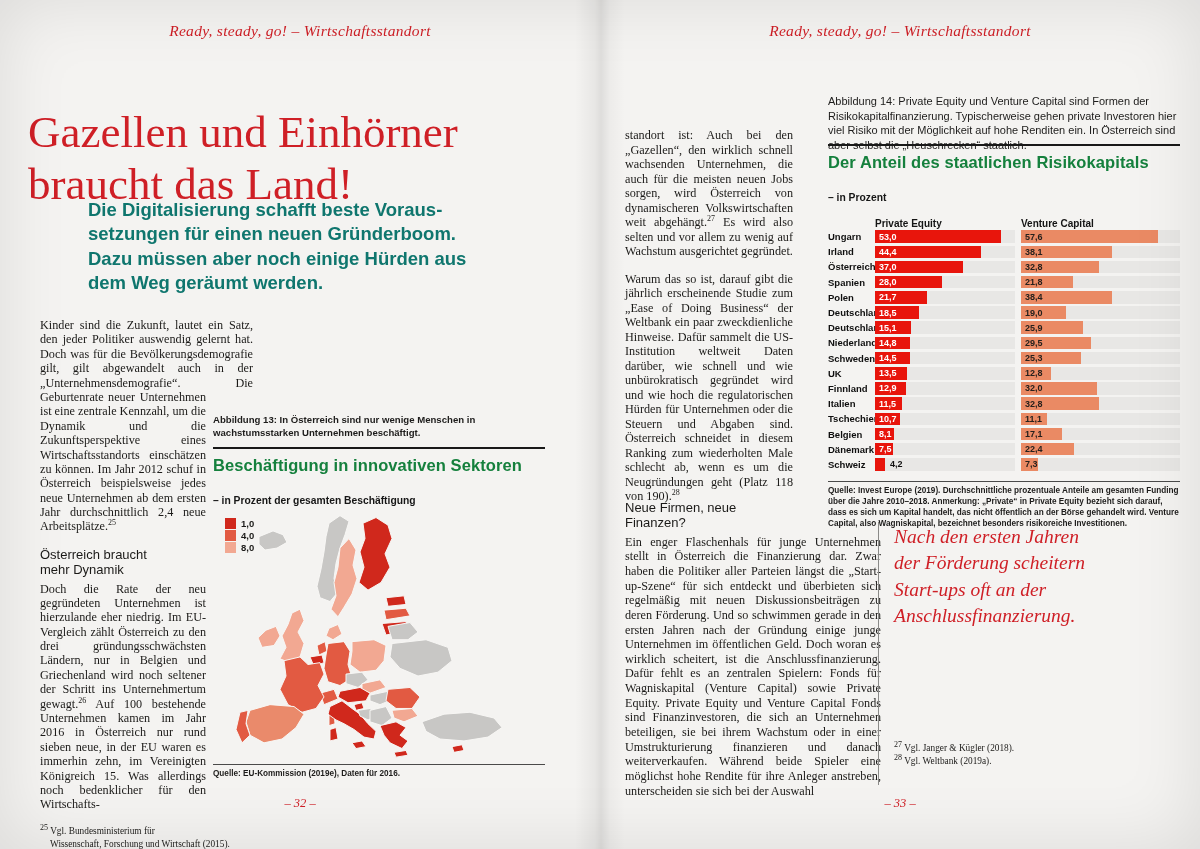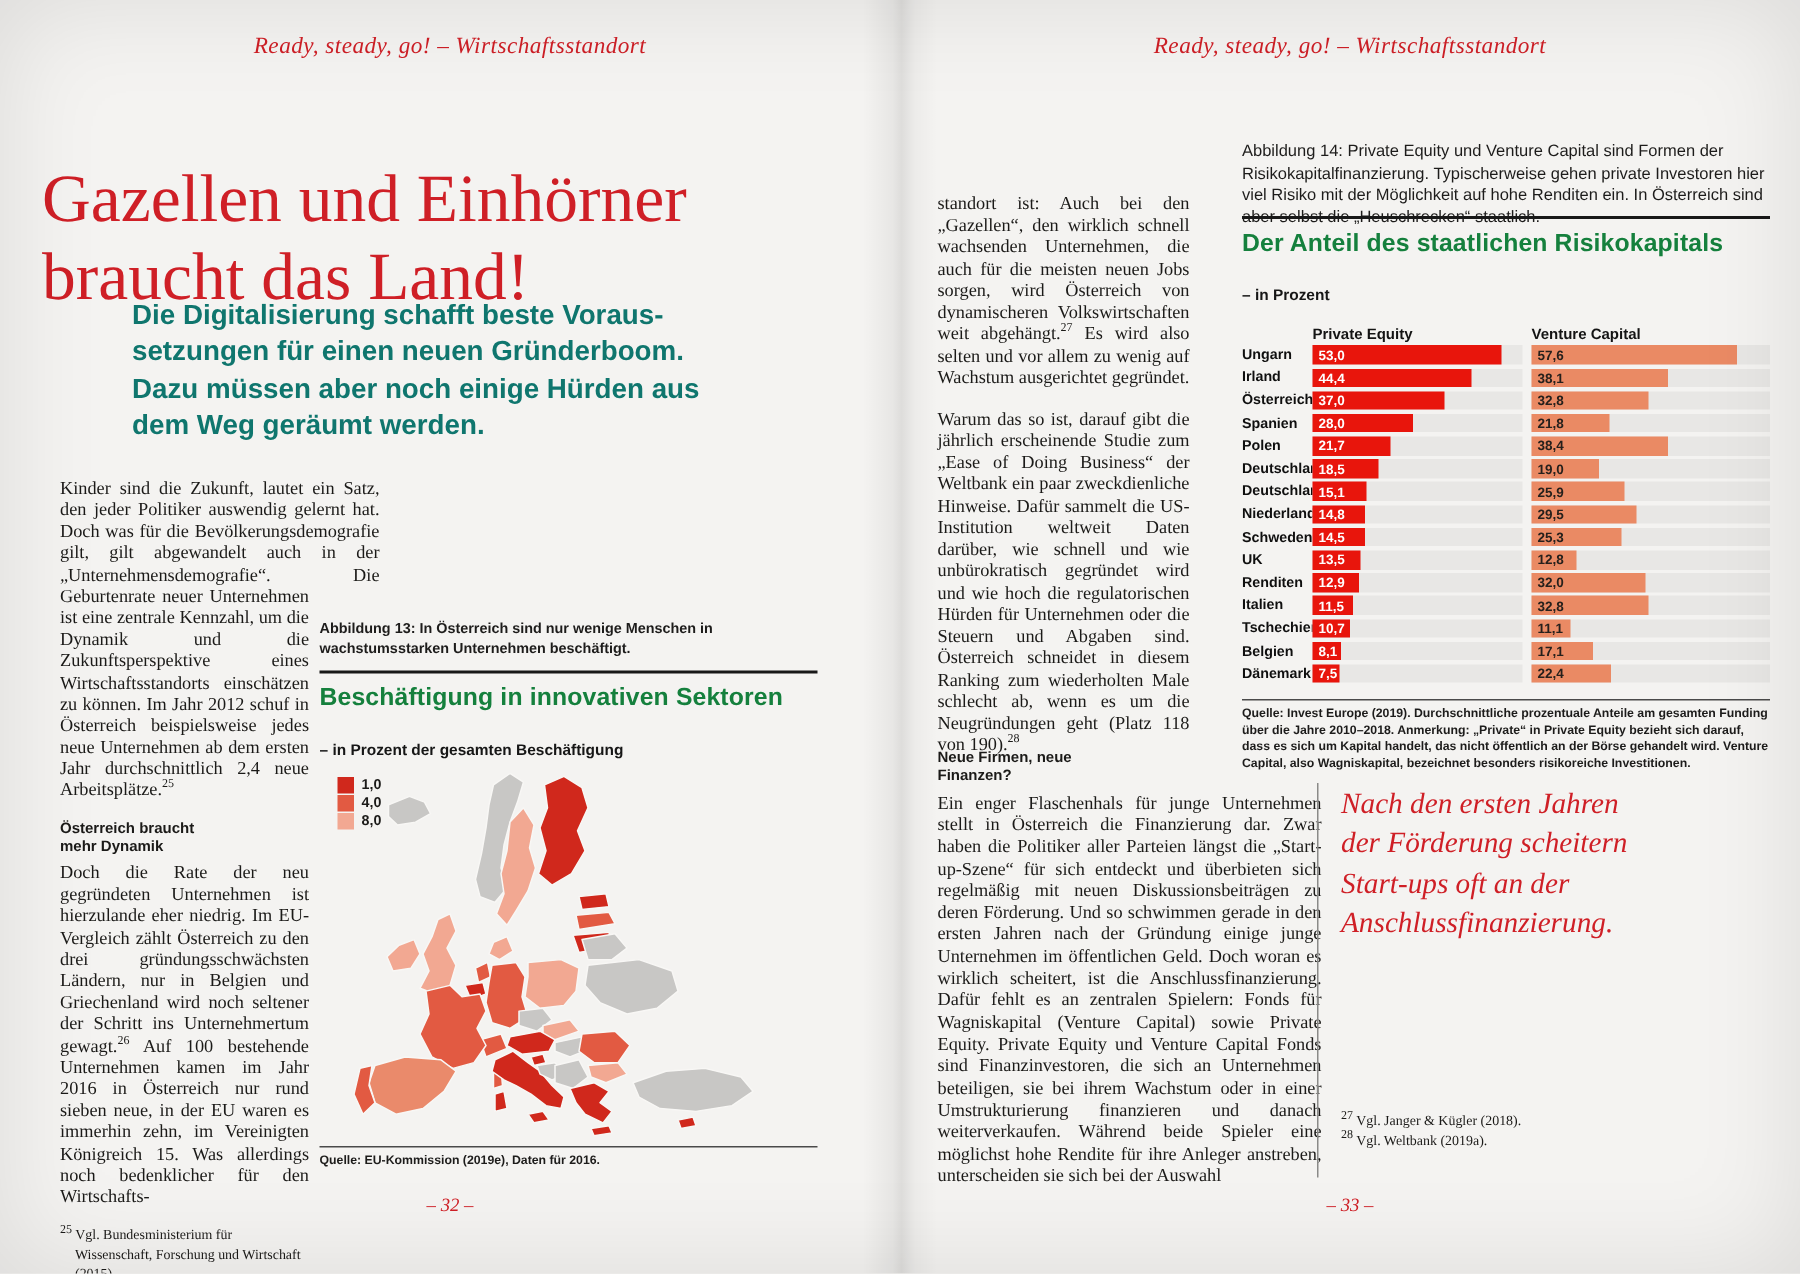--- a/index.html
+++ b/index.html
@@ -20,21 +20,21 @@
     font-size:45px; line-height:1.16; font-weight:normal; }
 
   .intro { position:absolute; left:88px; top:198px; font-family:var(--sans); font-weight:bold;
     font-size:18.5px; line-height:1.32; color:#0f766e; }
 
   .col1 { position:absolute; left:40px; top:318px; width:214px; font-size:12.2px; line-height:1.18;
     text-align:justify; }
   .f-spacer { float:right; width:1px; height:84px; }
   .f-pusher { float:right; clear:right; width:48px; height:430px; }
   .col1 p { margin:0; }
-  .subhead { font-family:var(--sans); font-weight:bold; font-size:10px; line-height:1.18;
+  .subhead { font-family:var(--sans); font-weight:normal; font-size:13px; line-height:1.18;
     margin:13px 0 4px; text-align:left; }
   .footnotes { margin-top:13px; font-size:9.3px; line-height:1.4; text-align:left; }
   .footnotes div { padding-left:10px; text-indent:-10px; }
   sup { font-size:8px; line-height:0; }
 
   
   .figure13 { position:absolute; left:213px; top:414px; width:332px; font-family:var(--sans); }
   .fig-caption { font-weight:bold; font-size:9.6px; line-height:1.32; color:#1d1c1b; }
   .rule-heavy { border:none; border-top:2px solid #181818; margin:8px 0 0; }
   .rule-light { border:none; border-top:1px solid #4a4a4a; margin:0; }
@@ -303,21 +303,21 @@
             <span class="track pe">
               <span class="bar" style="width: 32.13px; background: rgb(232, 21, 12); display: block;"></span>
               <span class="val in-pe">13,5</span>
             </span>
             <span class="track vc">
               <span class="bar" style="width: 30.464px; background: rgb(234, 138, 100); display: block;"></span>
               <span class="val in-vc">12,8</span>
             </span>
           </div>
           <div class="chart-row">
-            <span class="row-label">Renditen</span>
+            <span class="row-label">Finnland</span>
             <span class="track pe">
               <span class="bar" style="width: 30.702px; background: rgb(232, 21, 12); display: block;"></span>
               <span class="val in-pe">12,9</span>
             </span>
             <span class="track vc">
               <span class="bar" style="width: 76.16px; background: rgb(234, 138, 100); display: block;"></span>
               <span class="val in-vc">32,0</span>
             </span>
           </div>
           <div class="chart-row">
@@ -355,20 +355,31 @@
           </div>
           <div class="chart-row">
             <span class="row-label">Dänemark</span>
             <span class="track pe">
               <span class="bar" style="width: 17.85px; background: rgb(232, 21, 12); display: block;"></span>
               <span class="val in-pe">7,5</span>
             </span>
             <span class="track vc">
               <span class="bar" style="width: 53.312px; background: rgb(234, 138, 100); display: block;"></span>
               <span class="val in-vc">22,4</span>
+            </span>
+          </div>
+          <div class="chart-row">
+            <span class="row-label">Schweiz</span>
+            <span class="track pe">
+              <span class="bar" style="width: 9.996px; background: rgb(232, 21, 12); display: block;"></span>
+              <span class="val out" style="left: 14.996px;">4,2</span>
+            </span>
+            <span class="track vc">
+              <span class="bar" style="width: 17.374px; background: rgb(234, 138, 100); display: block;"></span>
+              <span class="val in-vc">7,3</span>
             </span>
           </div>
         </div>
       <hr class="rule-light">
       <div class="fig14-source">Quelle: Invest Europe (2019). Durchschnittliche prozentuale Anteile am gesamten Funding über die Jahre 2010–2018. Anmerkung: „Private“ in Private Equity bezieht sich darauf, dass es sich um Kapital handelt, das nicht öffentlich an der Börse gehandelt wird. Venture Capital, also Wagniskapital, bezeichnet besonders risikoreiche Investitionen.</div>
     </div>
 
     <div class="rp-lower">
       <div class="subhead"><span>Neue Firmen, neue</span><br><span>Finanzen?</span></div>
       <p style="margin:0">Ein enger Flaschenhals für junge Unternehmen stellt in Österreich die Finanzierung dar. Zwar haben die Politiker aller Parteien längst die „Start-up-Szene“ für sich entdeckt und überbieten sich regelmäßig mit neuen Diskussionsbeiträgen zu deren Förderung. Und so schwimmen gerade in den ersten Jahren nach der Gründung einige junge Unternehmen im öffentlichen Geld. Doch woran es wirklich scheitert, ist die Anschlussfinanzierung. Dafür fehlt es an zentralen Spielern: Fonds für Wagniskapital (Venture Capital) sowie Private Equity. Private Equity und Venture Capital Fonds sind Finanzinvestoren, die sich an Unternehmen beteiligen, sie bei ihrem Wachstum oder in einer Umstrukturierung finanzieren und danach weiterverkaufen. Während beide Spieler eine möglichst hohe Rendite für ihre Anleger anstreben, unterscheiden sie sich bei der Auswahl</p>

